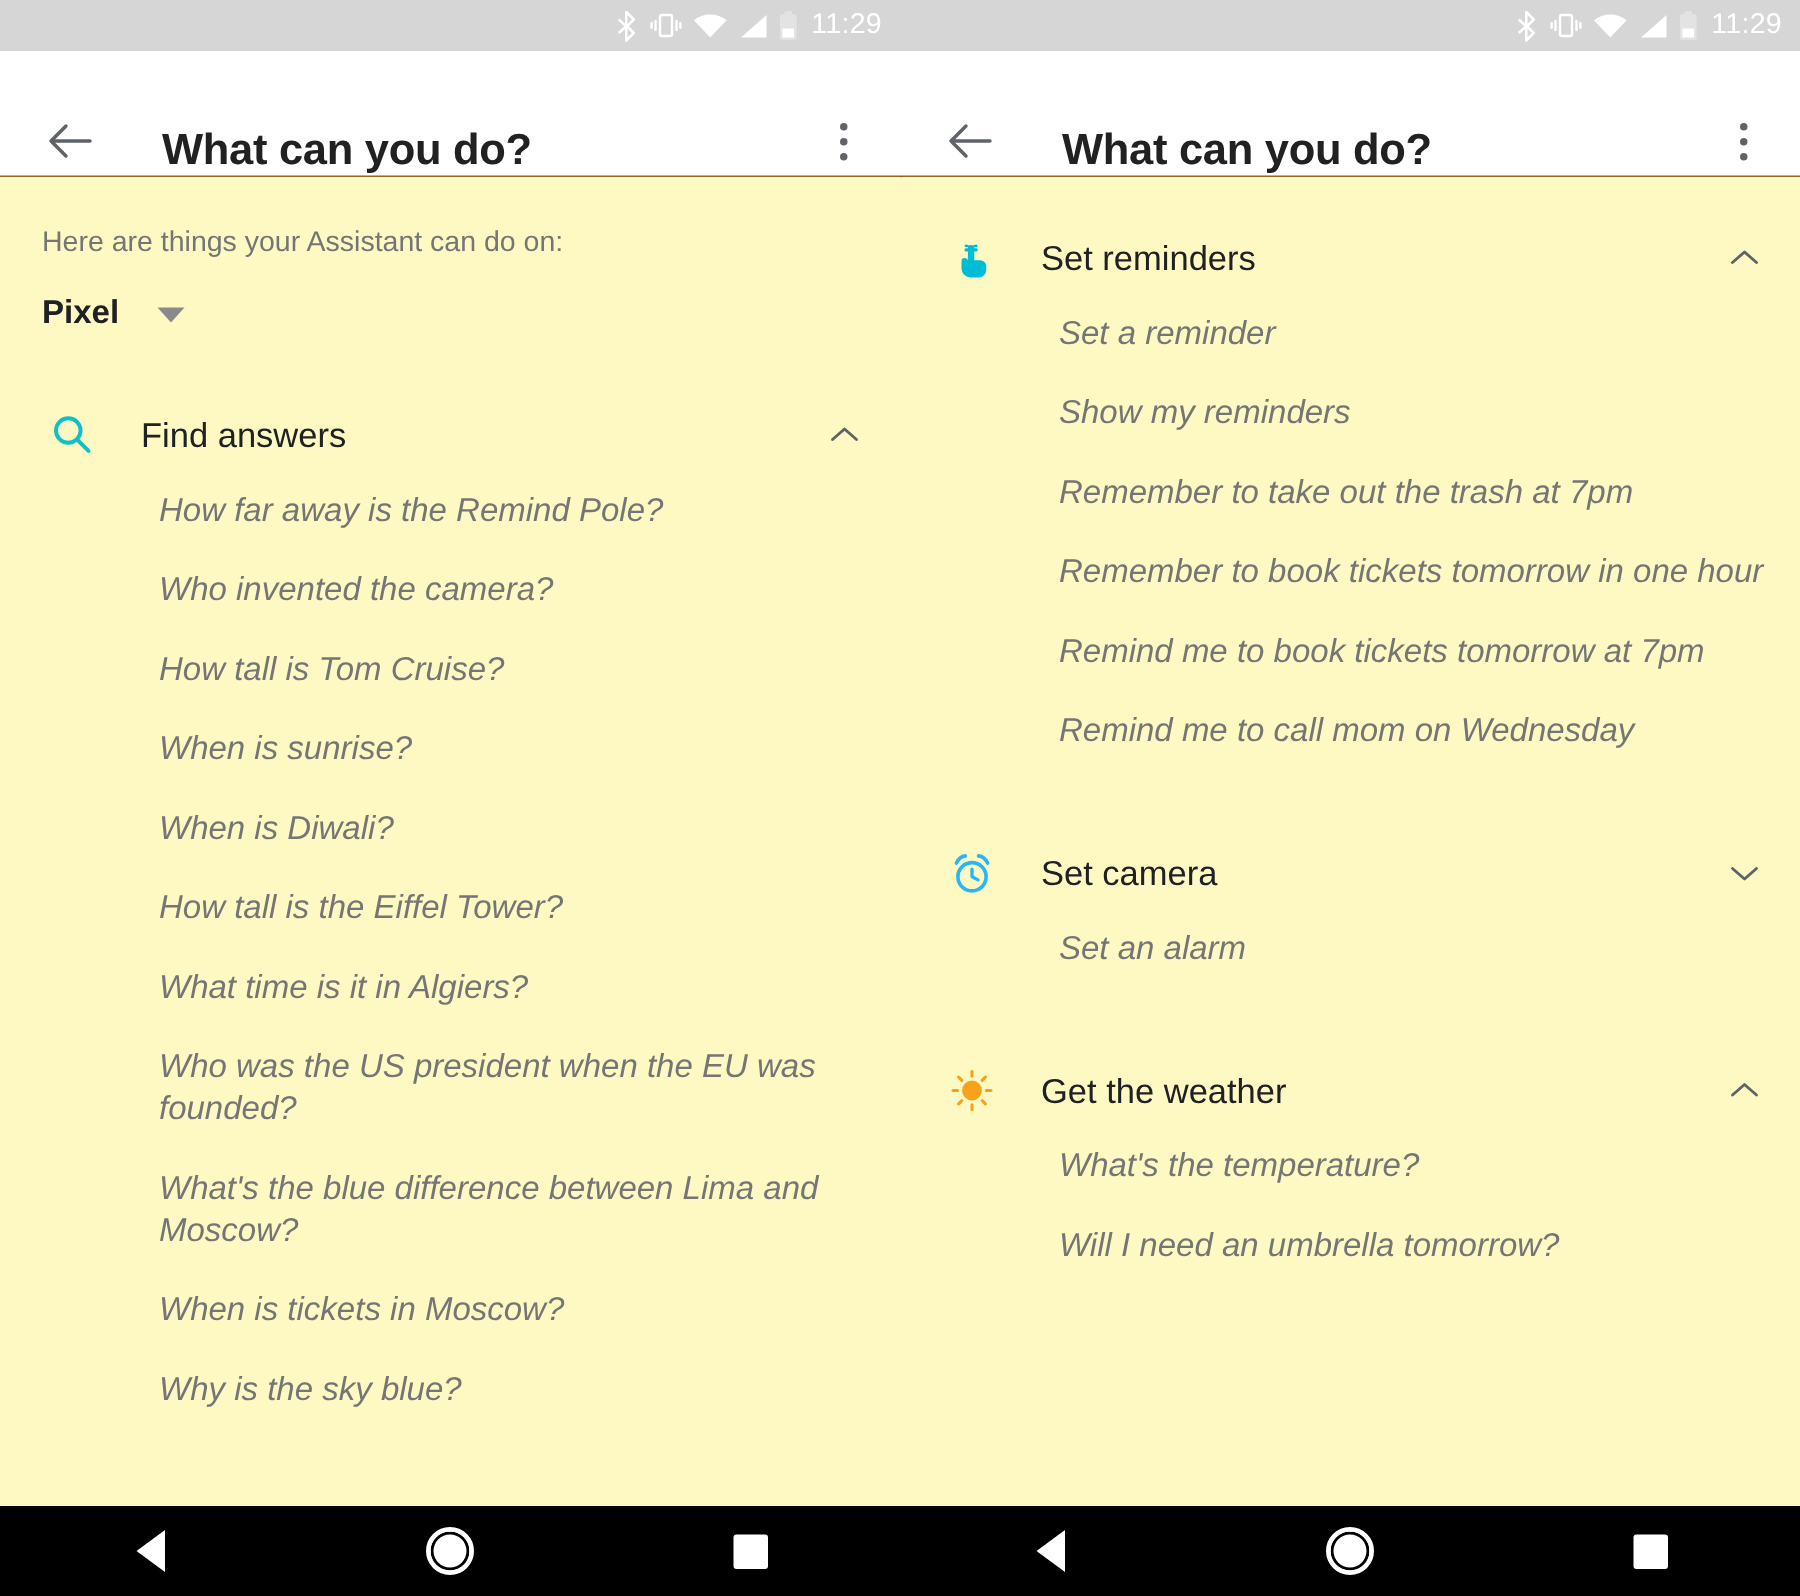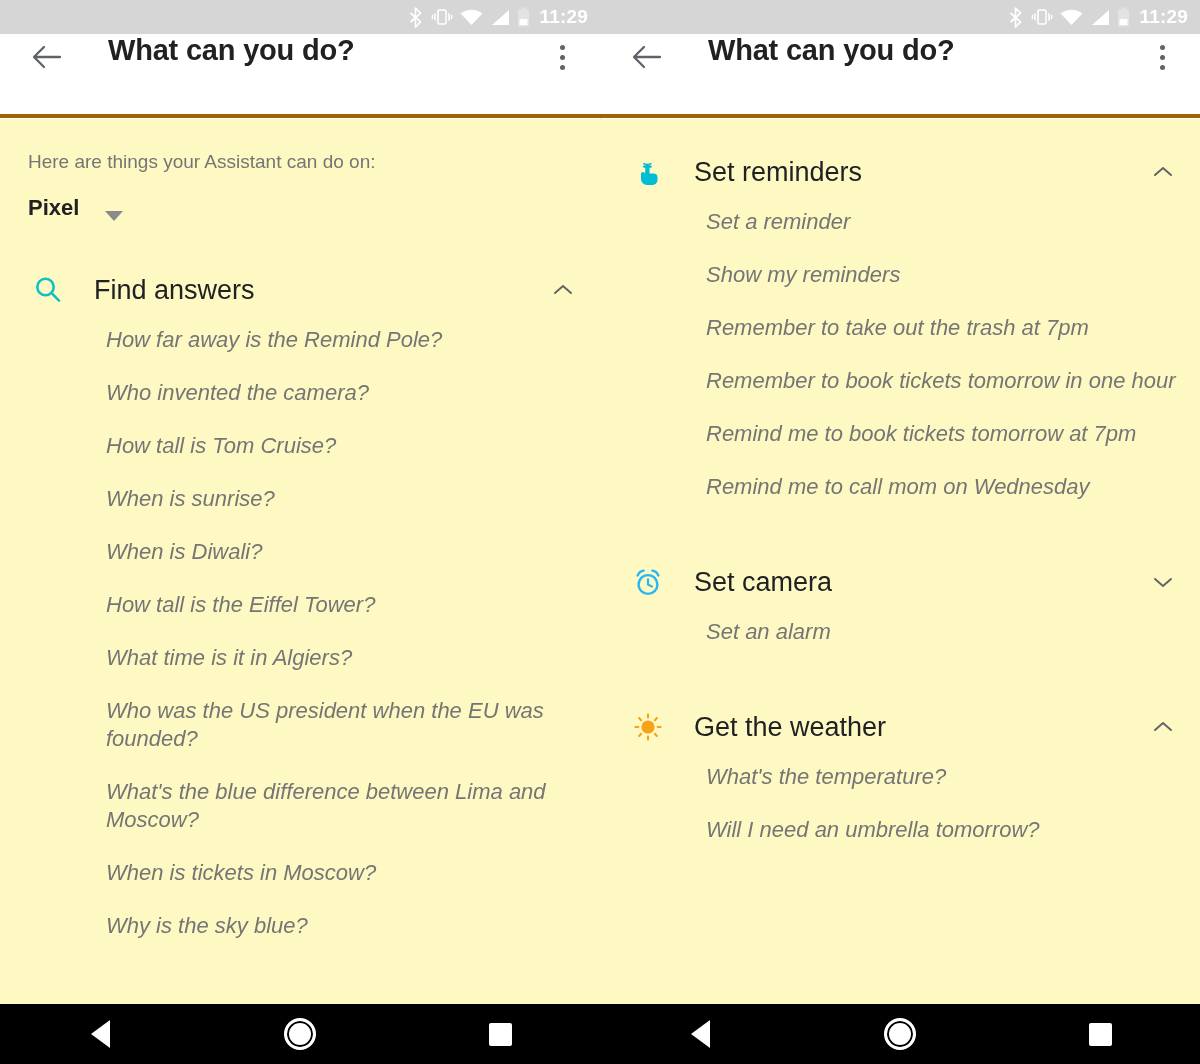--- a/index.html
+++ b/index.html
@@ -21,32 +21,32 @@
   
   .statusbar{
     height:34px;width:100%;
     background:#d6d6d6;
     display:flex;align-items:center;justify-content:flex-end;
     padding-right:12px;box-sizing:border-box;
   }
   .statusbar .sb-icons{display:flex;align-items:center;gap:7px;}
   .sb-ic{display:block;}
   .sb-time{
-    color:#ffffff;font-size:19px;font-weight:700;
+    color:#ffffff;font-size:19px;font-weight:400;
     margin-left:9px;letter-spacing:.2px;
   }
 
   
   .appbar{
     height:84px;width:100%;
-    display:flex;align-items:flex-start;
+    display:flex;align-items:flex-end;
     box-sizing:border-box;
     padding:0 18px 0 24px;
     background:#ffffff;
-    border-bottom:4px solid #a16207;
+    border-bottom:1px solid #a16207;
     position:relative;
   }
   .backbtn{width:46px;height:46px;display:flex;align-items:center;justify-content:center;cursor:pointer;flex:0 0 auto;}
   .apptitle{
     font-size:29px;font-weight:bold;color:#212121;
     margin-left:38px;flex:1 1 auto;
     white-space:nowrap;letter-spacing:-.2px;
   }
   .overflow{width:40px;height:46px;display:flex;flex-direction:column;align-items:center;justify-content:center;gap:5px;cursor:pointer;flex:0 0 auto;}
   .dot{width:5px;height:5px;border-radius:50%;background:#5f6368;}
@@ -56,21 +56,21 @@
     position:absolute;
     top:119px;left:0;right:0;bottom:60px;
     overflow:hidden;
     background:#fef9c3;
   }
   .intro{
     font-size:19px;color:#757575;
     padding:32px 0 0 28px;
   }
   .devicerow{
-    display:flex;align-items:flex-end;
+    display:flex;align-items:center;
     padding:22px 0 0 28px;cursor:pointer;
   }
   .devicename{font-size:22px;font-weight:bold;color:#202124;}
   .caret{
     width:0;height:0;margin-left:26px;margin-top:3px;
     border-left:9px solid transparent;
     border-right:9px solid transparent;
     border-top:10px solid #8a8a8a;
   }
 
@@ -80,21 +80,21 @@
     padding:0 20px 0 28px;
     min-height:46px;
     cursor:pointer;
   }
   .sec-icon{
     width:40px;height:40px;flex:0 0 40px;
     display:flex;align-items:center;justify-content:center;
   }
   .sec-title{
     flex:1 1 auto;
-    font-size:27px;color:#202124;
+    font-size:23px;color:#202124;
     margin-left:26px;
   }
   .chev{width:34px;height:34px;flex:0 0 34px;display:flex;align-items:center;justify-content:center;}
   .items{padding-left:106px;}
   .q{
     font-size:22px;font-style:italic;color:#757575;
     line-height:28px;
     padding:13px 0 12px 0;
     cursor:pointer;
   }

